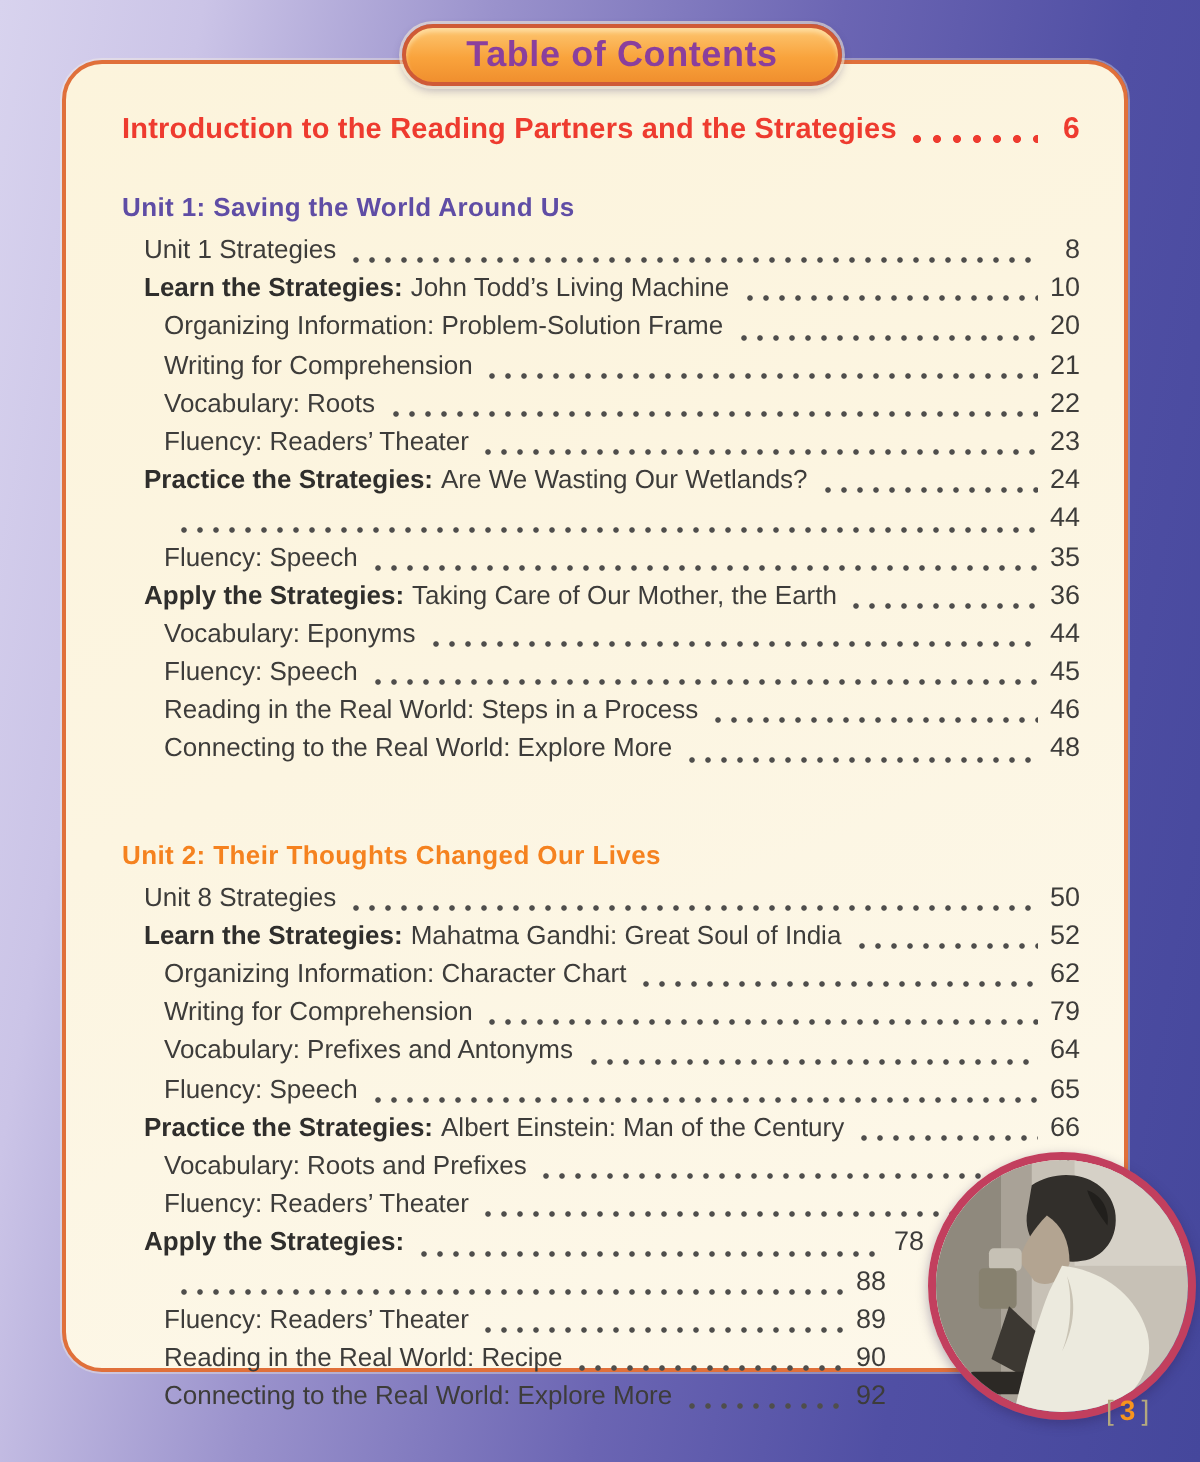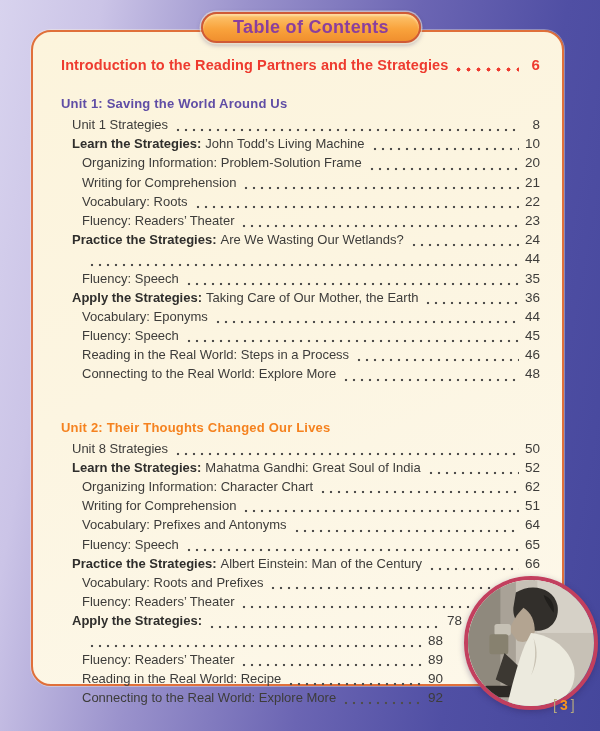--- a/index.html
+++ b/index.html
@@ -181,21 +181,21 @@
             <span class="pg">52</span>
           </div>
           <div class="toc-row i2">
             <span class="label">Organizing Information: Character Chart</span>
             <span class="leader"></span>
             <span class="pg">62</span>
           </div>
           <div class="toc-row i2">
             <span class="label">Writing for Comprehension</span>
             <span class="leader"></span>
-            <span class="pg">51</span>
+            <span class="pg">79</span>
           </div>
           <div class="toc-row i2">
             <span class="label">Vocabulary: Prefixes and Antonyms</span>
             <span class="leader"></span>
             <span class="pg">64</span>
           </div>
           <div class="toc-row i2">
             <span class="label">Fluency: Speech</span>
             <span class="leader"></span>
             <span class="pg">65</span>

